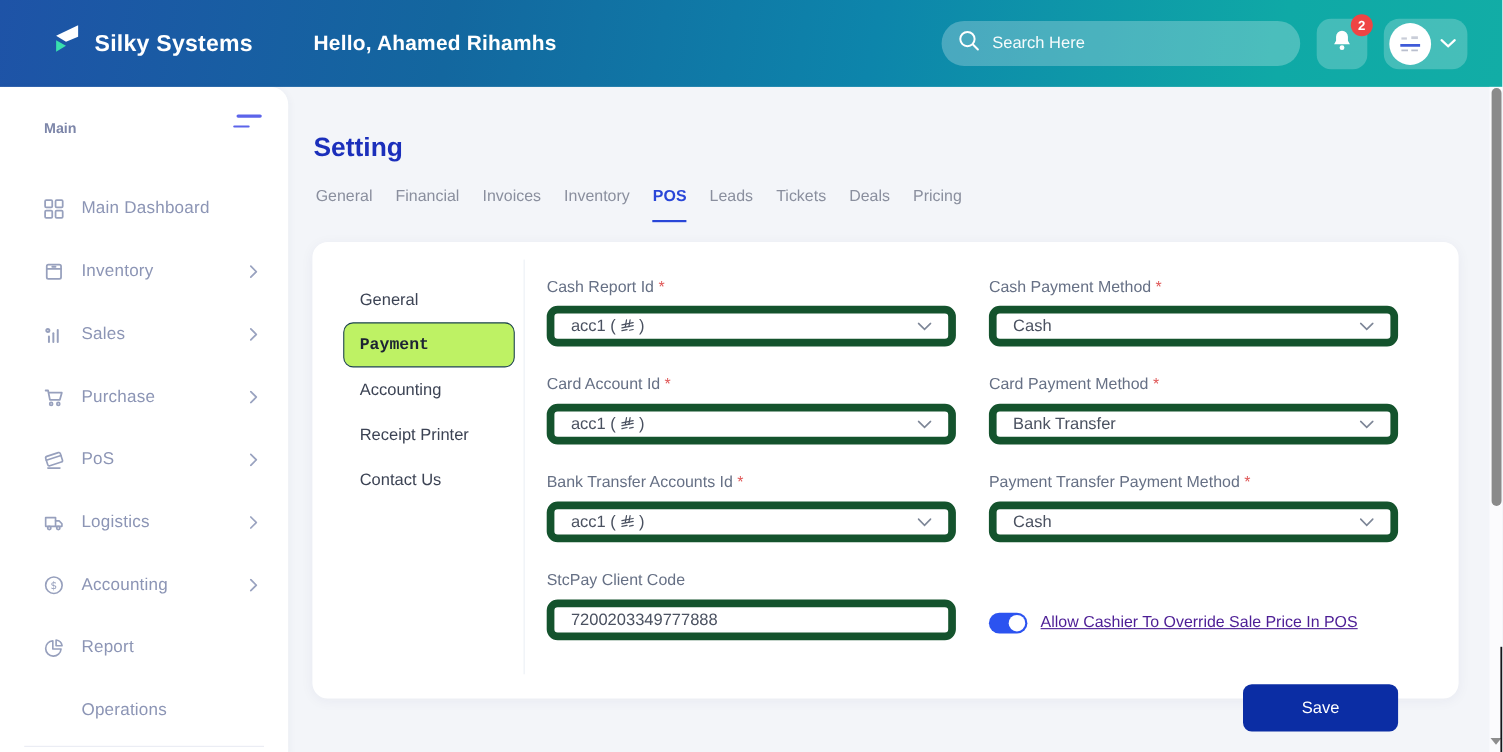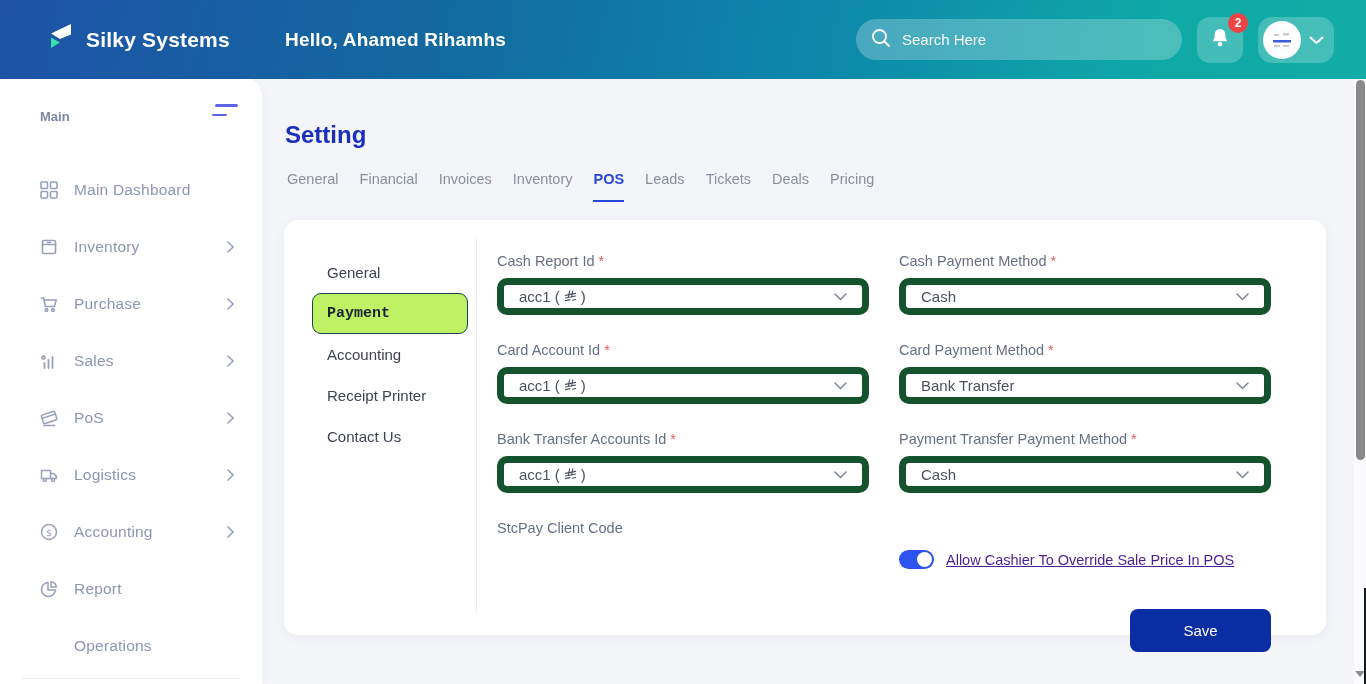--- a/index.html
+++ b/index.html
@@ -176,44 +176,44 @@
         <span class="slabel">Inventory</span>
         <span class="chev">
           <svg width="7" height="12" viewBox="0 0 7 12" fill="none" stroke="#9aa3c0" stroke-width="1.6" stroke-linecap="round">
               <path d="M1 1 L6 6 L1 11"></path>
             </svg>
         </span>
       </div>
 
       <div class="side-item">
         <span class="sicon">
-          <svg width="20" height="20" viewBox="0 0 20 20" fill="none" stroke="#97a0bd" stroke-width="1.6" stroke-linecap="round" stroke-linejoin="round">
-            <path d="M2.5 4 h2.2 l1.7 8.5 h9 l1.8 -6.5 H6"></path>
-            <circle cx="7.5" cy="16.2" r="1.3"></circle>
-              <circle cx="14" cy="16.2" r="1.3"></circle>
-          </svg>
-        </span>
-        <span class="slabel">Purchase</span>
-        <span class="chev">
-          <svg width="7" height="12" viewBox="0 0 7 12" fill="none" stroke="#9aa3c0" stroke-width="1.6" stroke-linecap="round">
-              <path d="M1 1 L6 6 L1 11"></path>
-            </svg>
-        </span>
-      </div>
-
-      <div class="side-item">
-        <span class="sicon">
           <svg width="20" height="20" viewBox="0 0 20 20" fill="none" stroke="#97a0bd" stroke-width="1.8" stroke-linecap="round">
             <path d="M5.5 17 V12"></path>
               <path d="M9.5 17 V9"></path>
               <path d="M13.5 17 V6"></path>
             <circle cx="4.5" cy="6.5" r="1.4"></circle>
           </svg>
         </span>
         <span class="slabel">Sales</span>
+        <span class="chev">
+          <svg width="7" height="12" viewBox="0 0 7 12" fill="none" stroke="#9aa3c0" stroke-width="1.6" stroke-linecap="round">
+              <path d="M1 1 L6 6 L1 11"></path>
+            </svg>
+        </span>
+      </div>
+
+      <div class="side-item">
+        <span class="sicon">
+          <svg width="20" height="20" viewBox="0 0 20 20" fill="none" stroke="#97a0bd" stroke-width="1.6" stroke-linecap="round" stroke-linejoin="round">
+            <path d="M2.5 4 h2.2 l1.7 8.5 h9 l1.8 -6.5 H6"></path>
+            <circle cx="7.5" cy="16.2" r="1.3"></circle>
+              <circle cx="14" cy="16.2" r="1.3"></circle>
+          </svg>
+        </span>
+        <span class="slabel">Purchase</span>
         <span class="chev">
           <svg width="7" height="12" viewBox="0 0 7 12" fill="none" stroke="#9aa3c0" stroke-width="1.6" stroke-linecap="round">
               <path d="M1 1 L6 6 L1 11"></path>
             </svg>
         </span>
       </div>
 
       <div class="side-item">
         <span class="sicon">
           <svg width="20" height="20" viewBox="0 0 20 20" fill="none" stroke="#97a0bd" stroke-width="1.5" stroke-linecap="round">
@@ -420,20 +420,23 @@
               <svg width="13" height="8" viewBox="0 0 13 8" fill="none" stroke="#7d8697" stroke-width="1.5" stroke-linecap="round">
                   <path d="M1 1 l5.5 5.5 L12 1"></path>
                 </svg>
             </div>
           </div>
 
           <div class="fgroup">
             <label>
               <span>StcPay Client Code</span><span class="req"></span>
             </label>
+            <div class="control">
+              <input type="text" value="7200203349777888" style="">
+            </div>
           </div>
 
           <div class="toggle-cell">
             <div class="toggle">
               <span class="knob"></span>
             </div>
             <span class="toggle-label">Allow Cashier To Override Sale Price In POS</span>
           </div>
 
           <div class="save-row">

